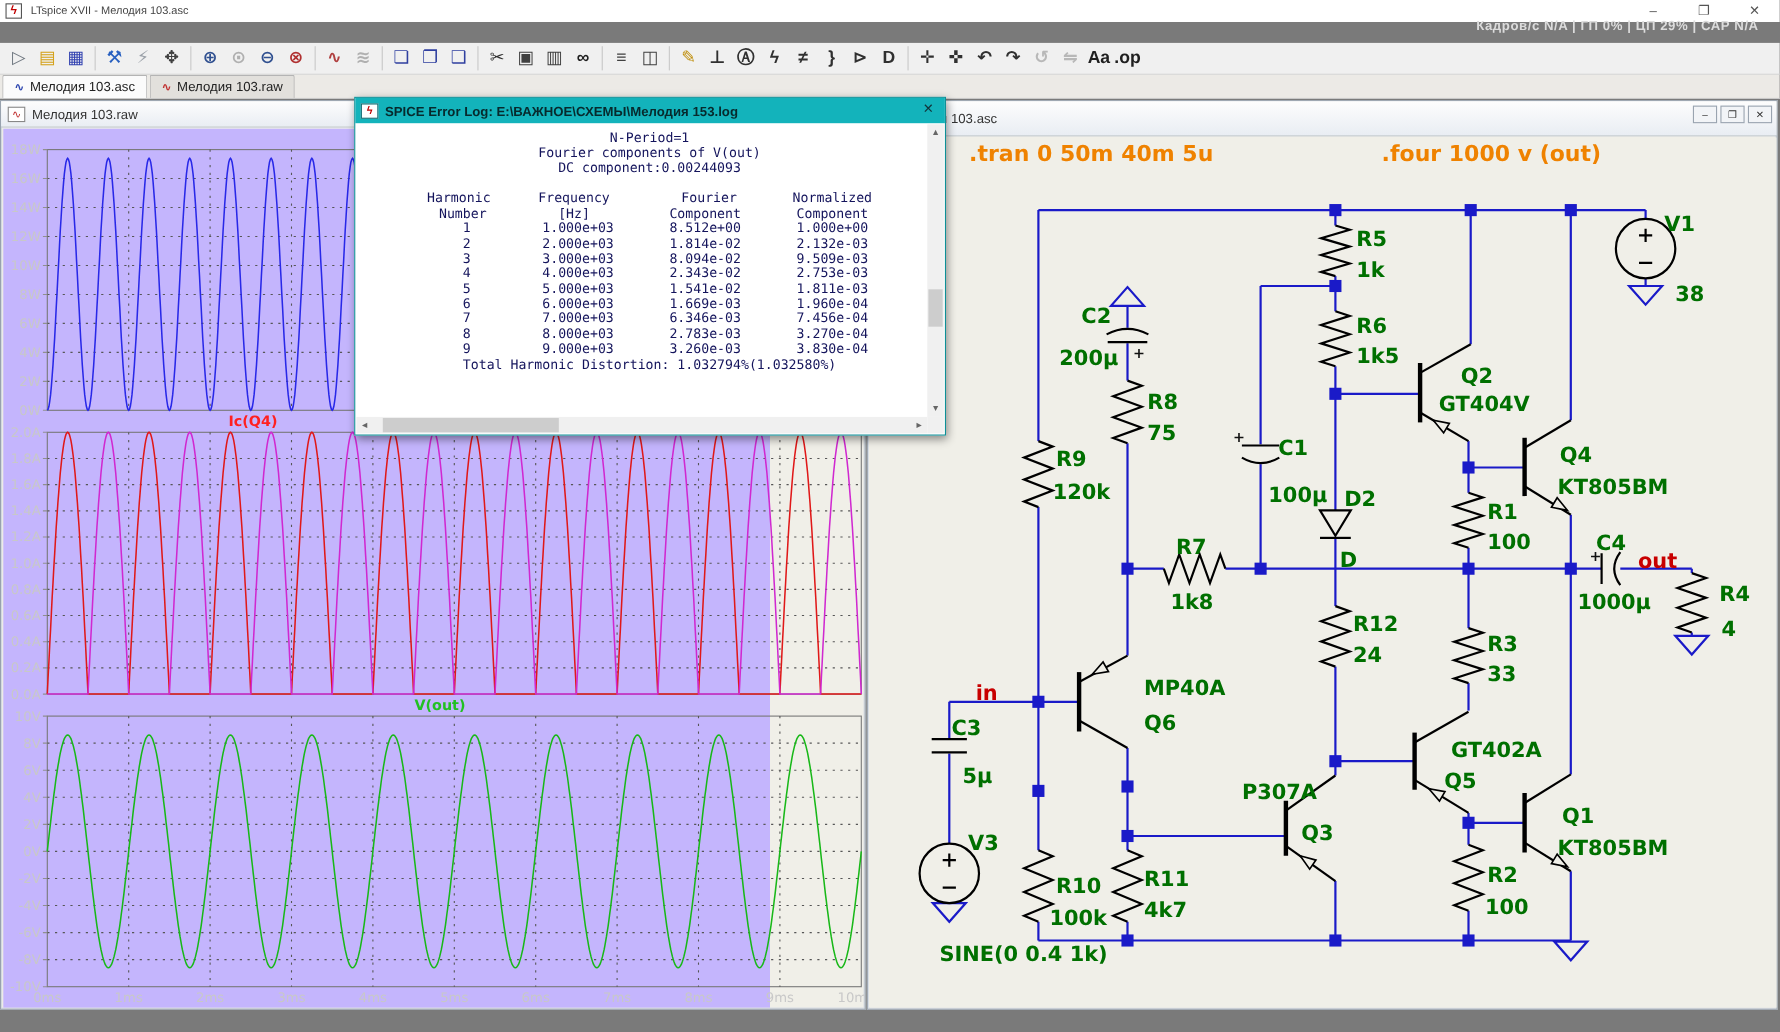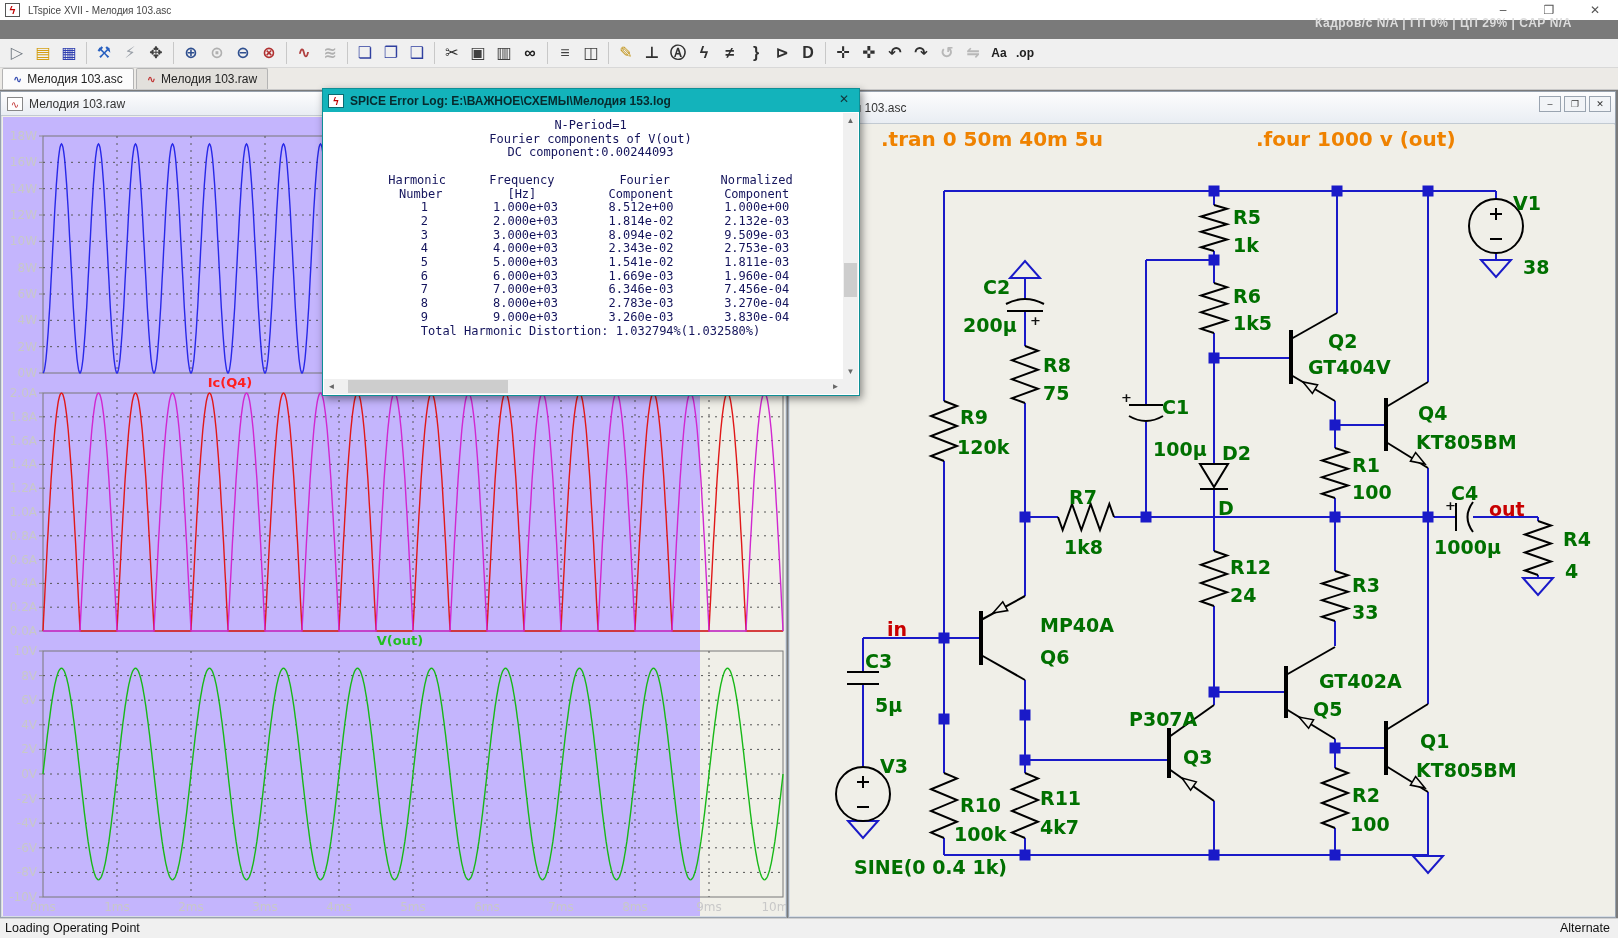--- a/index.html
+++ b/index.html
@@ -8,32 +8,32 @@
   #app { position:relative; width:1618px; height:938px; background:#7a7a7a; }
 
   
   #titlebar { position:absolute; top:0; left:0; width:100%; height:20px; background:#ffffff;
     display:flex; align-items:center; padding-left:5px; }
   #app-icon { width:15px; height:14px; border:1px solid #555; background:#fff; color:#c00000;
     font-size:11px; line-height:12px; text-align:center; font-weight:bold; }
   #app-title { margin-left:8px; font-size:10px; color:#444; }
   #win-controls { position:absolute; right:0; top:0; height:20px; display:flex; }
   #win-controls span { width:46px; text-align:center; font-size:12px; color:#555; line-height:20px; }
-  #overlay-perf { position:absolute; left:1315px; top:16px; font-size:12px; font-weight:bold;
+  #overlay-perf { position:absolute; left:1342px; top:16px; font-size:12px; font-weight:bold;
     color:#dcdcdc; z-index:40; letter-spacing:.5px; }
 
   #menubar { position:absolute; top:20px; left:0; width:100%; height:19px; background:#f0f0f0;
     display:flex; font-size:12.5px; color:#111; }
   #menubar span { padding:2px 9px; }
 
   #toolbar { position:absolute; top:39px; left:0; width:100%; height:29px; background:#f0f0f0;
     border-bottom:1px solid #d8d8d8; display:flex; align-items:center; padding-left:4px; }
   .ticon { display:inline-block; min-width:24px; height:24px; text-align:center; font-size:16px;
     line-height:24px; margin:0 1px; font-weight:bold; }
-  .ticon.small-text { font-size:12px; }
+  .ticon.small-text { font-size:16px; }
   .tsep { width:1px; height:22px; background:#c8c8c8; margin:0 4px; }
 
   #tabbar { position:absolute; top:68px; left:0; width:100%; height:22px; background:#eceae6;
     border-bottom:1px solid #c9c9c9; display:flex; align-items:flex-end; padding-left:2px; }
   .tab { height:21px; display:flex; align-items:center; padding:0 10px; font-size:12px; color:#222;
     border:1px solid #b4b4b4; border-bottom:none; background:#e2e0dc; margin-right:2px; border-radius:2px 2px 0 0; }
   .tab.active { background:#fbfbfb; }
   .tab .tabicon { font-size:11px; font-weight:bold; margin-right:5px; }
 
   
@@ -552,17 +552,13 @@
       <span class="arr" style="bottom:0">▼</span>
     </div>
     <div class="hsb">
       <span class="arr" style="left:0">◄</span>
       <span class="thumb"></span>
       <span class="arr" style="right:0">►</span>
     </div>
     <div class="sbcorner"></div>
   </div>
 
-  <div id="statusbar">
-    <span id="status-left">Loading Operating Point</span>
-    <span id="status-right">Alternate</span>
-  </div>
 </div>
 
 </body></html>

